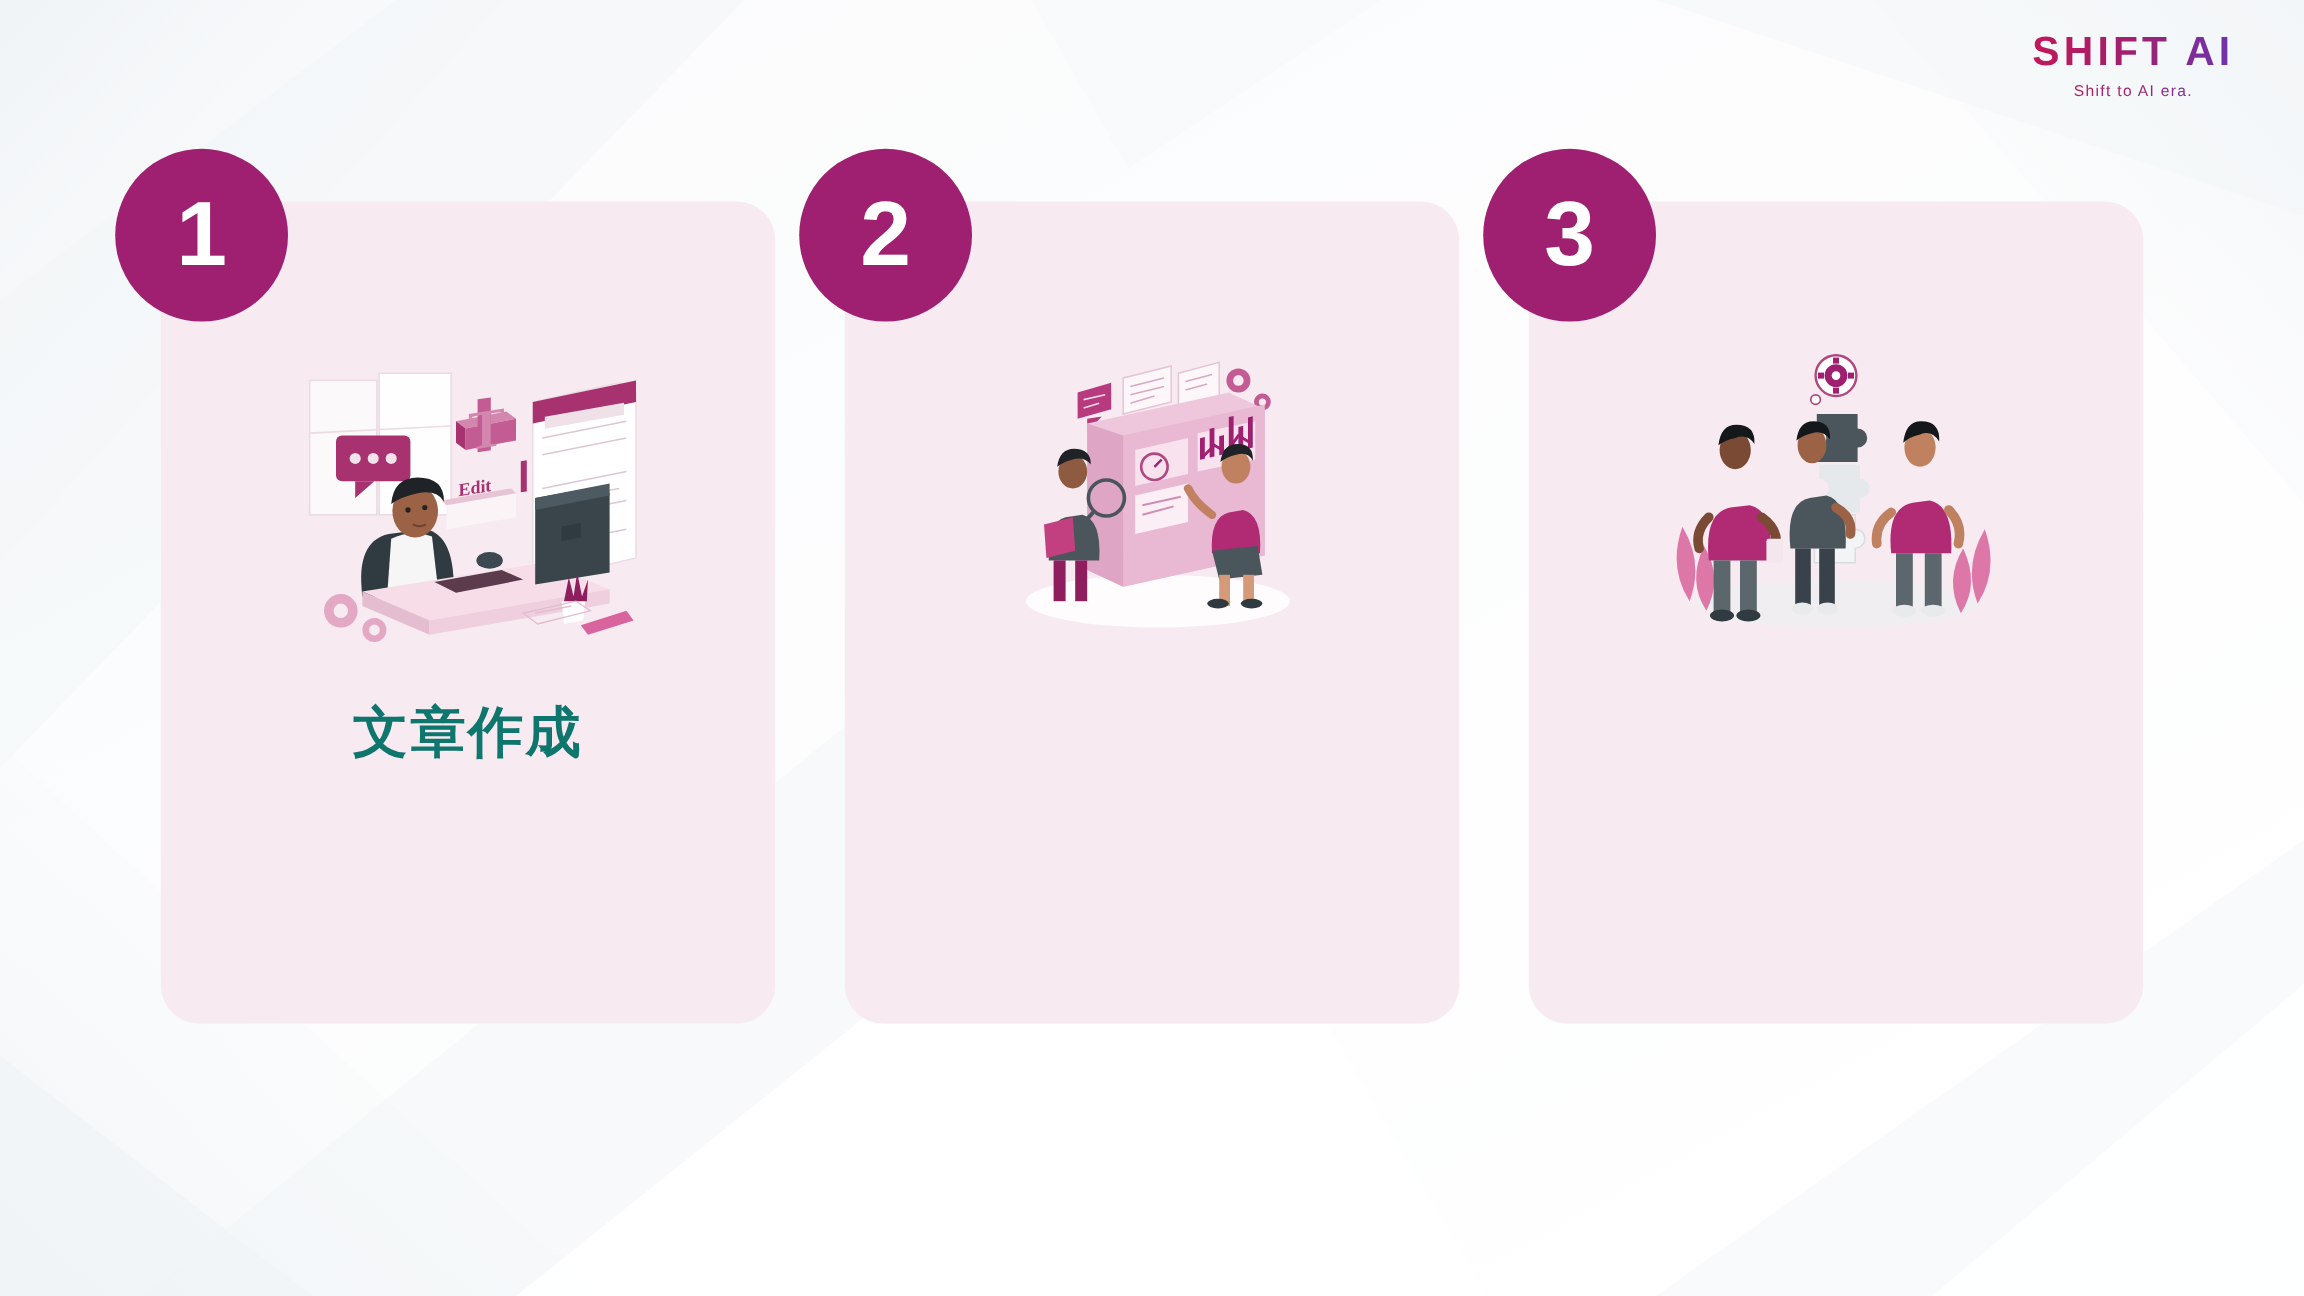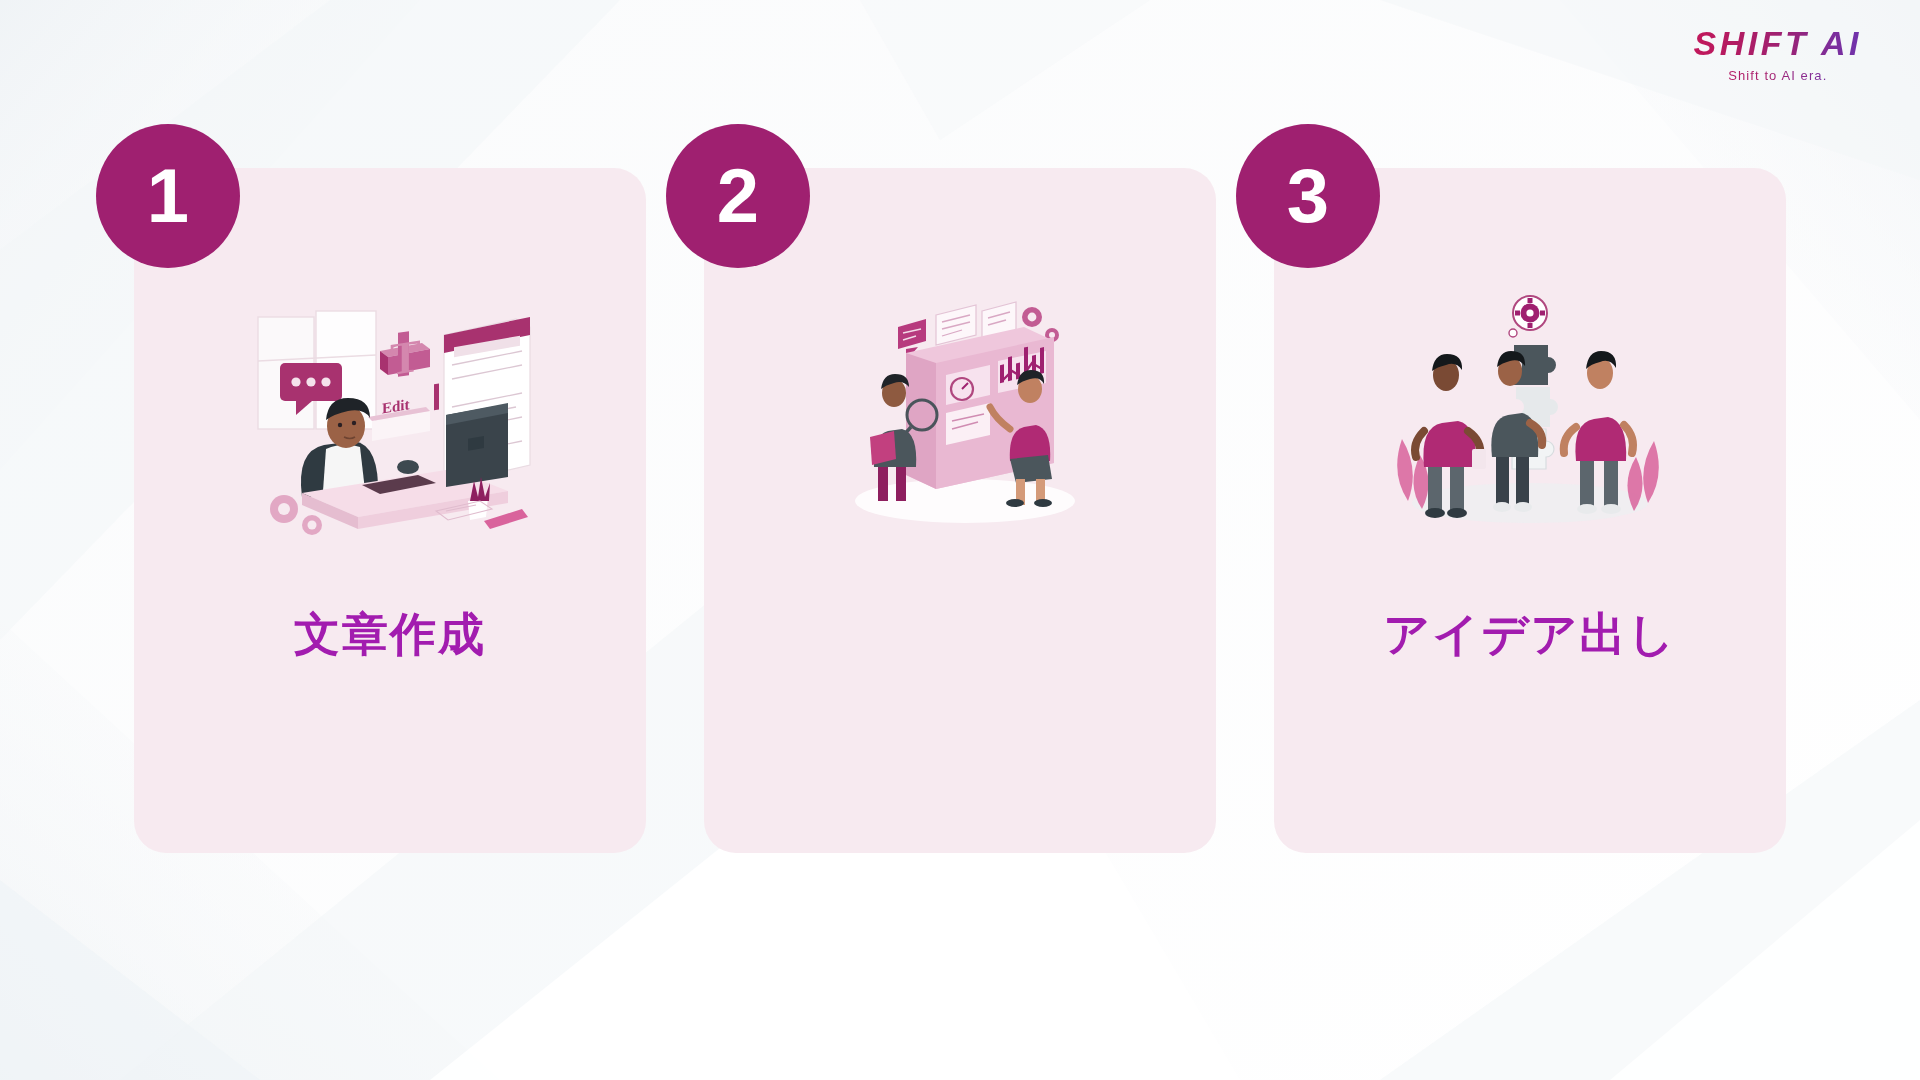--- a/index.html
+++ b/index.html
@@ -12,21 +12,21 @@
   
   #bg-layer { position:absolute; inset:0; z-index:0; }
   
   .logo-wrap {
     position:absolute; top:26px; right:58px; z-index:5;
     text-align:center; line-height:1;
   }
   .logo-main {
     font-size:34px; font-weight:700; letter-spacing:3.5px;
     background:linear-gradient(90deg,#C2185B 0%,#B01C63 28%,#9B2274 55%,#7D2E9B 82%,#6F33AD 100%);
-    -webkit-background-clip:text; background-clip:text; color:transparent;font-style:italic;
+    -webkit-background-clip:text; background-clip:text; color:transparent;
     -webkit-text-fill-color:transparent;
   }
   .logo-sub {
     margin-top:9px; font-size:13px; letter-spacing:1.1px; font-weight:400;
     background:linear-gradient(90deg,#C2185B 0%,#A52170 45%,#7A2FA0 78%,#6F33AD 100%);
     -webkit-background-clip:text; background-clip:text; color:transparent;
     -webkit-text-fill-color:transparent;
   }
   
   .cards {
@@ -46,23 +46,23 @@
     display:flex; align-items:center; justify-content:center;
     color:#ffffff; font-size:76px; font-weight:700; line-height:1;
     z-index:3;
   }
   .illus {
     position:absolute; left:0; right:0; top:96px;
     height:300px;
     display:flex; align-items:center; justify-content:center;
   }
   .card-title {
-    position:absolute; left:0; right:0; top:436px;
+    position:absolute; left:0; right:0; top:412px;
     text-align:center;
-    font-size:46px; font-weight:700; color:#a21caf;
+    font-size:46px; font-weight:700; color:#0f766e;
     letter-spacing:2px;
   }
 </style>
 </head>
 <body>
 
 <svg id="bg-layer" width="1920" height="1080" viewBox="0 0 1920 1080">
   <defs>
     <linearGradient id="bgA" x1="0" y1="0" x2="1" y2="1">
       <stop offset="0%" stop-color="#FAFBFC"></stop>
@@ -363,16 +363,15 @@
           <rect x="200" y="172" width="14" height="46" fill="#5C666D"></rect>
           <rect x="224" y="172" width="14" height="46" fill="#5C666D"></rect>
           <ellipse cx="207" cy="220" rx="10" ry="5" fill="#E8EAEC"></ellipse>
           <ellipse cx="231" cy="220" rx="10" ry="5" fill="#E8EAEC"></ellipse>
           <path d="M196 138 q-14 10 -12 26" stroke="#C08161" stroke-width="8" fill="none" stroke-linecap="round"></path>
           <path d="M244 136 q12 12 8 28" stroke="#C08161" stroke-width="8" fill="none" stroke-linecap="round"></path>
         </g>
       </svg>
     </div>
 
-    <div class="card-title">アイデア出し</div>
   </div>
 
 </div>
 
 </body></html>

